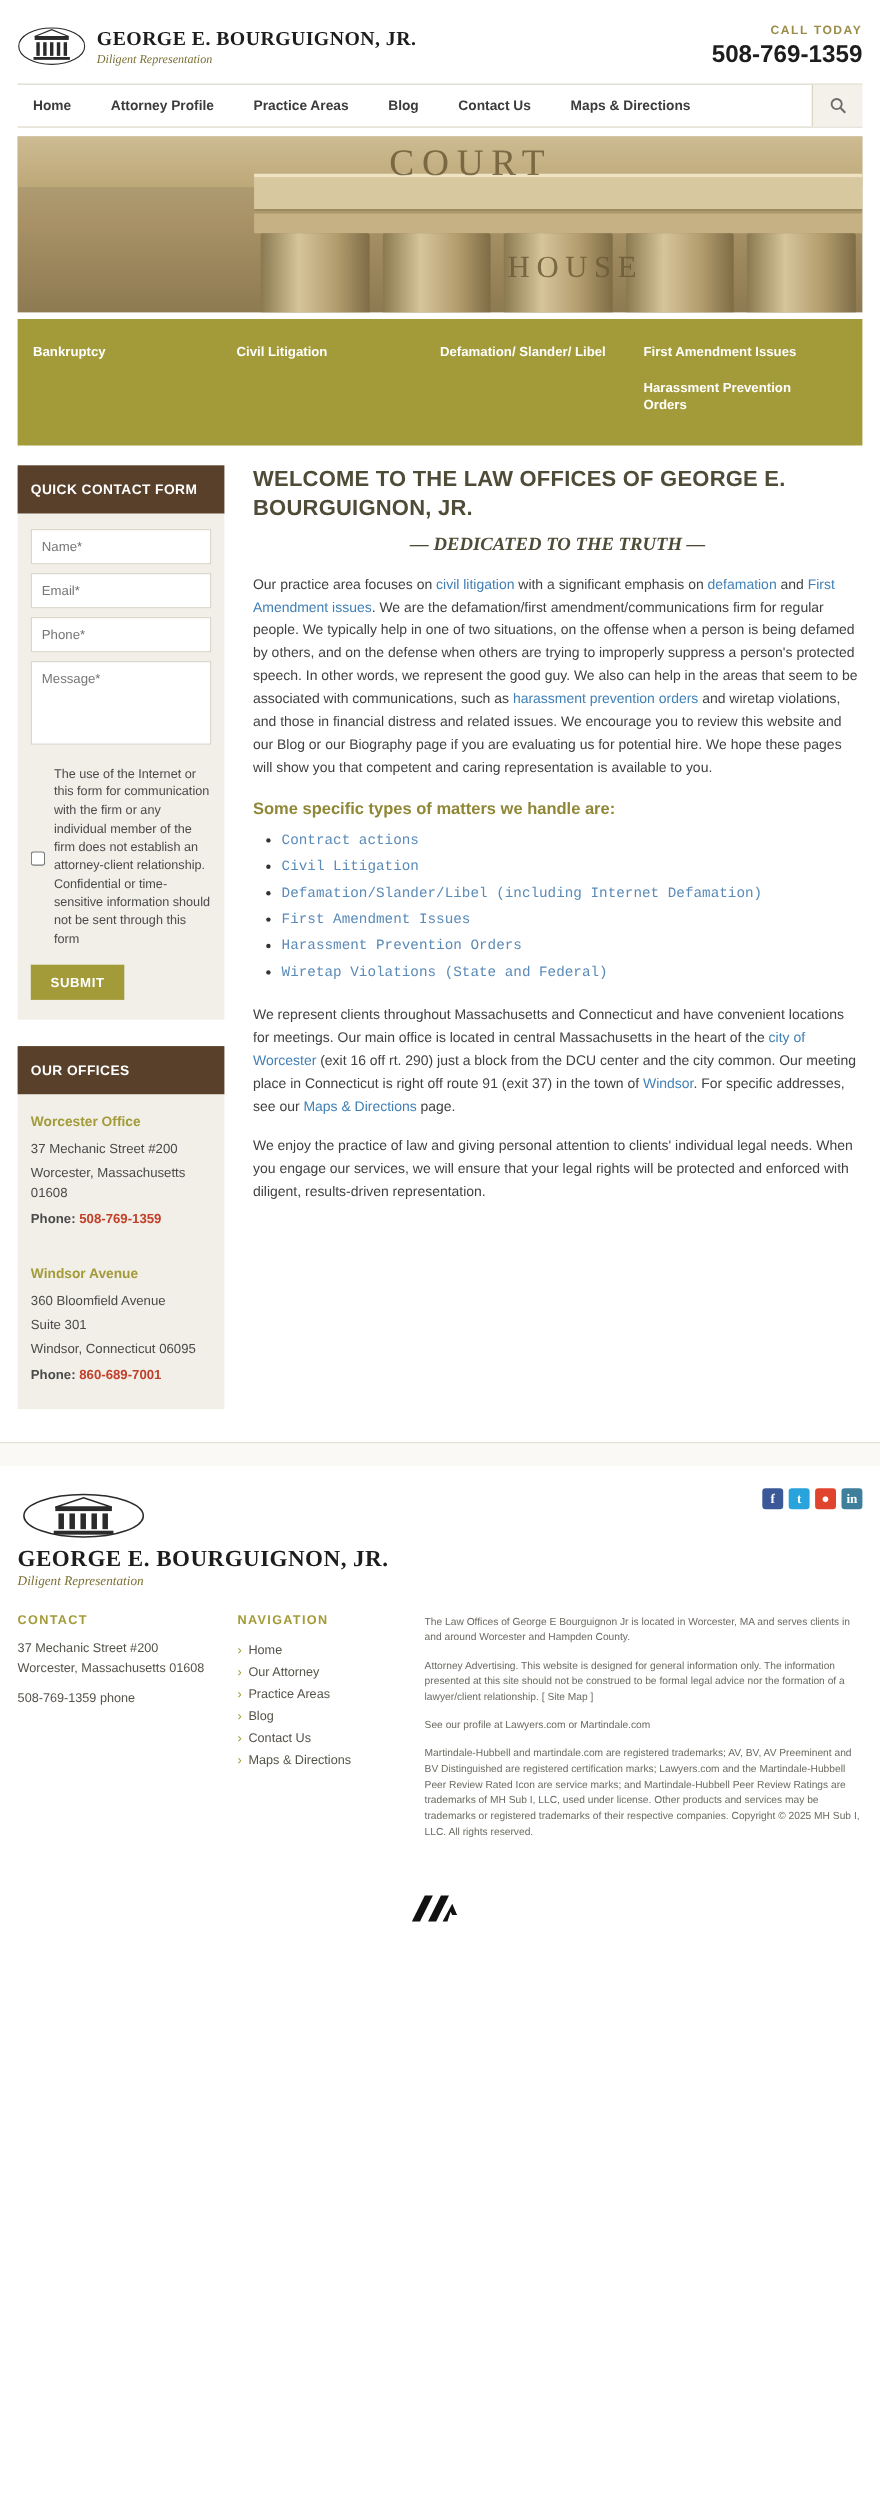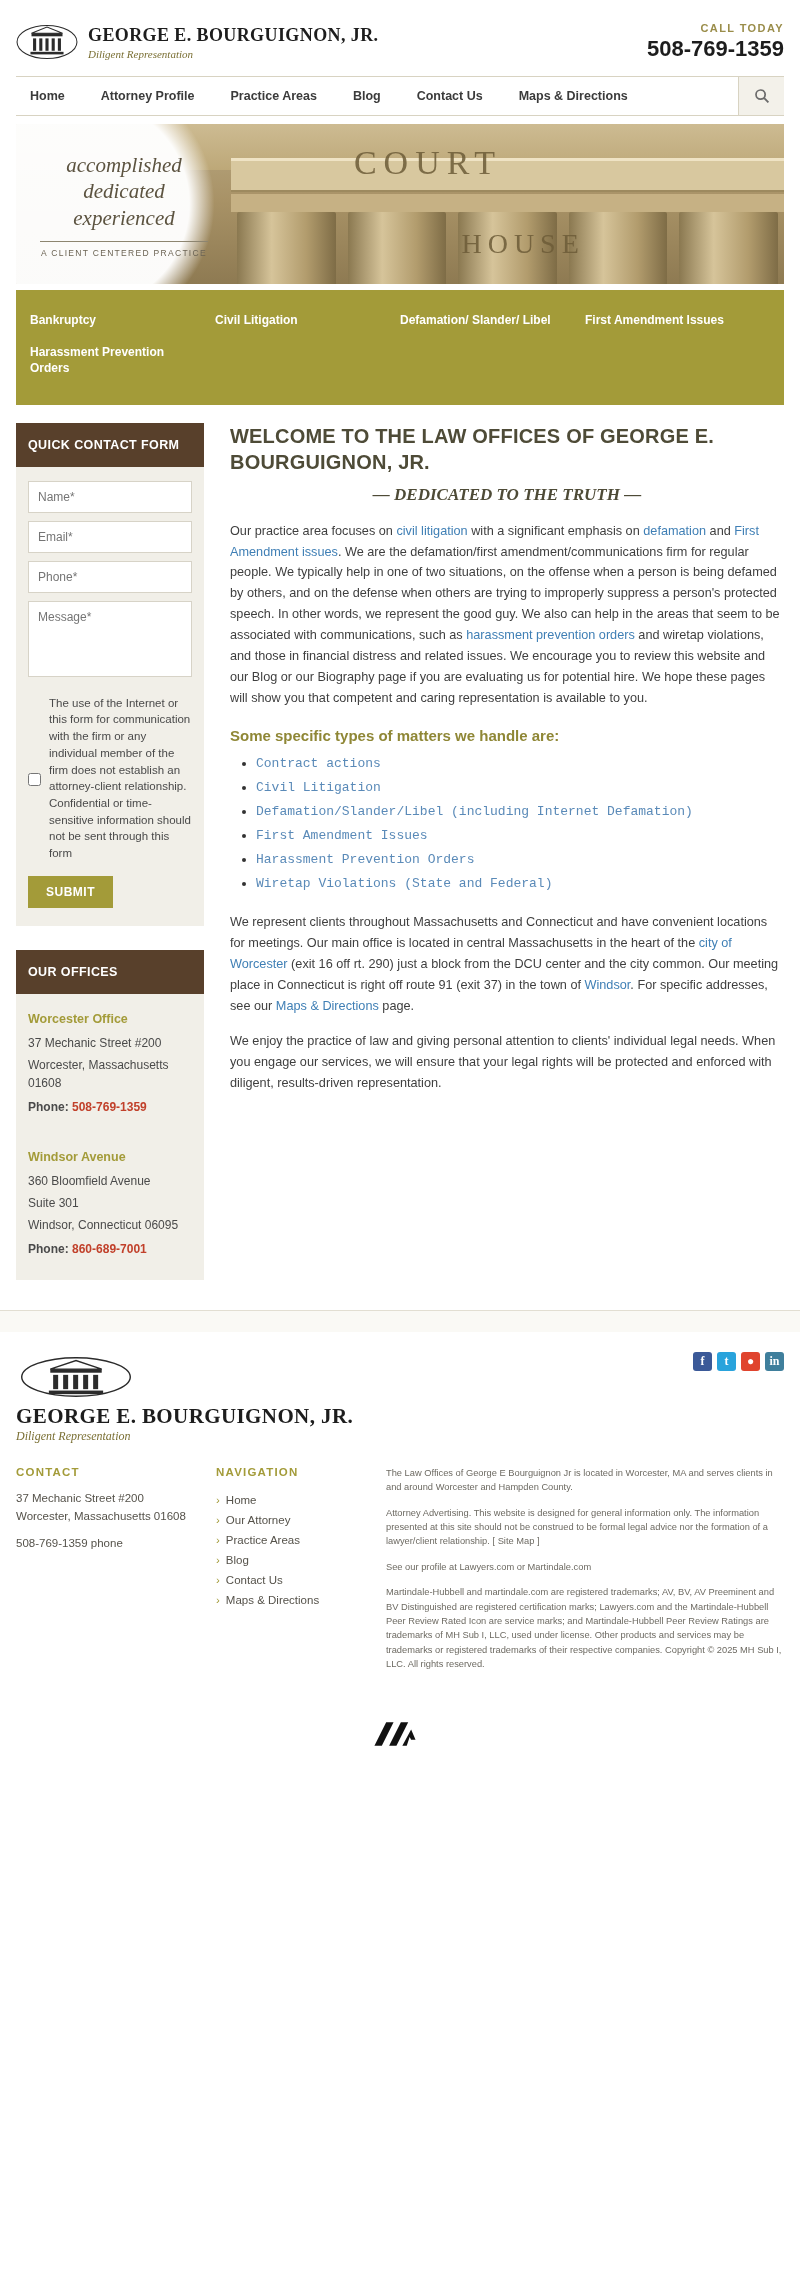--- a/index.html
+++ b/index.html
@@ -34,32 +34,32 @@
   
   .hero { margin:8px 16px 0 16px; height:160px; position:relative; overflow:hidden;
           background:linear-gradient(180deg,#b9a882 0%, #a89266 48%, #8e7a52 100%); }
   .hero-cols { position:absolute; inset:0; }
   .hero-cols .sky { position:absolute; left:0; top:0; right:0; height:46px; background:linear-gradient(180deg,#cdbb92,#bda878); }
   .hero-cols .cornice { position:absolute; left:28%; top:34px; right:0; height:34px; background:#d8c89f; border-top:3px solid #efe3c4; border-bottom:2px solid #9d8a5f; }
   .hero-cols .frieze { position:absolute; left:28%; top:70px; right:0; height:18px; background:#c6b184; }
   .hero-cols .colrow { position:absolute; left:28%; top:88px; right:0; bottom:0; display:flex; }
   .hero-cols .colrow span { flex:1; margin:0 6px; background:linear-gradient(90deg,#8a7850,#d6c49a 35%,#b29c6d 70%,#7e6c46); border-radius:2px 2px 0 0; }
   .hero-word { position:absolute; color:#6d5c38; font-family:"Liberation Serif", serif; letter-spacing:7px; font-size:34px; opacity:.85; }
-  .hero-word.court { top:20px; left:44%; }
+  .hero-word.court { top:6px; left:44%; }
   .hero-word.house { top:104px; left:58%; font-size:28px; letter-spacing:6px; }
   .hero-badge { position:absolute; left:0; top:0; width:230px; height:160px;
     background:radial-gradient(circle at 30% 50%, rgba(255,255,255,.97) 58%, rgba(255,255,255,0) 72%); }
   .hero-badge-inner { position:absolute; left:18px; top:28px; width:180px; text-align:center; }
   .hero-badge-inner .l { font-family:"Liberation Serif", serif; font-style:italic; font-size:21px; color:#5c5340; line-height:1.25; }
   .hero-badge-inner .rule { border-top:1px solid #8d8570; margin:10px 6px 6px 6px; }
   .hero-badge-inner .sub { font-size:8.5px; letter-spacing:1.3px; color:#6b6353; }
 
   
   .practice { margin:6px 16px 0 16px; background:#a39b39; color:#fff; padding:16px 14px 18px 14px; }
-  .practice-grid { display:flex; flex-wrap:wrap; }
+  .practice-grid { display:flex; flex-wrap:wrap;justify-content:flex-end; }
   .practice-item { width:25%; font-size:12px; font-weight:bold; line-height:1.35; padding:6px 10px 10px 0; cursor:pointer; }
 
   
   .content { display:flex; margin:18px 16px 0 16px; align-items:flex-start; }
   .sidebar { width:188px; flex:none; }
   .main { flex:1; padding-left:26px; }
 
   .panel-head { background:#58402b; color:#fff; font-size:12.5px; font-weight:bold; letter-spacing:.4px; padding:14px 12px; line-height:1.3; }
   .panel-body { background:#f1efe8; padding:14px 12px 18px 12px; }
   .field { width:100%; background:#fff; border:1px solid #d7d3c7; color:#8e8a7e; font-size:12px; padding:8px 9px; margin-bottom:8px; font-family:"Liberation Sans", sans-serif; }
@@ -173,29 +173,20 @@
       <div class="colrow">
           <span></span>
           <span></span>
           <span></span>
           <span></span>
           <span></span>
         </div>
     </div>
     <div class="hero-word court">COURT</div>
     <div class="hero-word house">HOUSE</div>
-    <div class="hero-badge">
-      <div class="hero-badge-inner">
-        <div class="l">accomplished</div>
-        <div class="l">dedicated</div>
-        <div class="l">experienced</div>
-        <div class="rule"></div>
-        <div class="sub">A CLIENT CENTERED PRACTICE</div>
-      </div>
-    </div>
   </div>
 
   <div class="practice">
     <div class="practice-grid">
       <div class="practice-item">Bankruptcy</div>
       <div class="practice-item">Civil Litigation</div>
       <div class="practice-item">Defamation/ Slander/ Libel</div>
       <div class="practice-item">First Amendment Issues</div>
       <div class="practice-item">Harassment Prevention Orders</div>
     </div>

